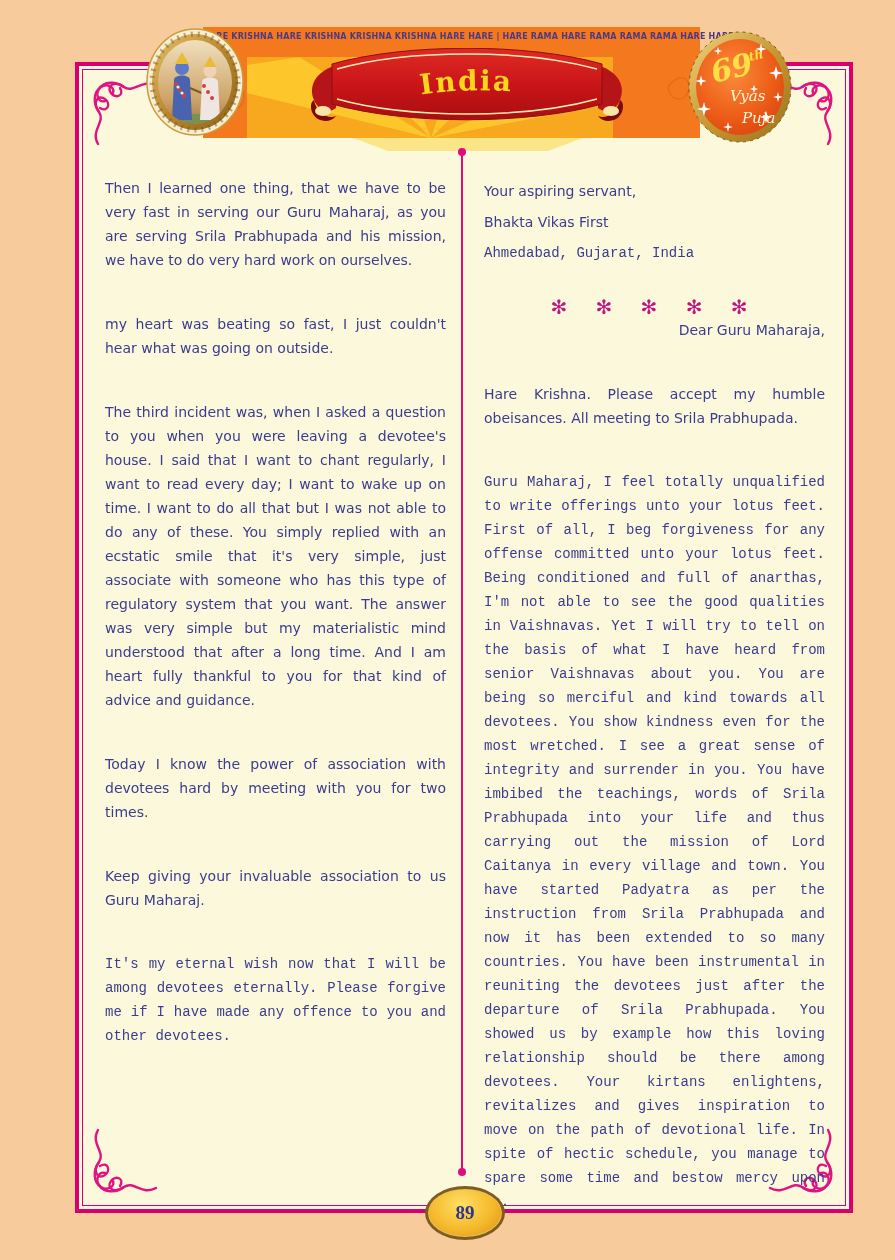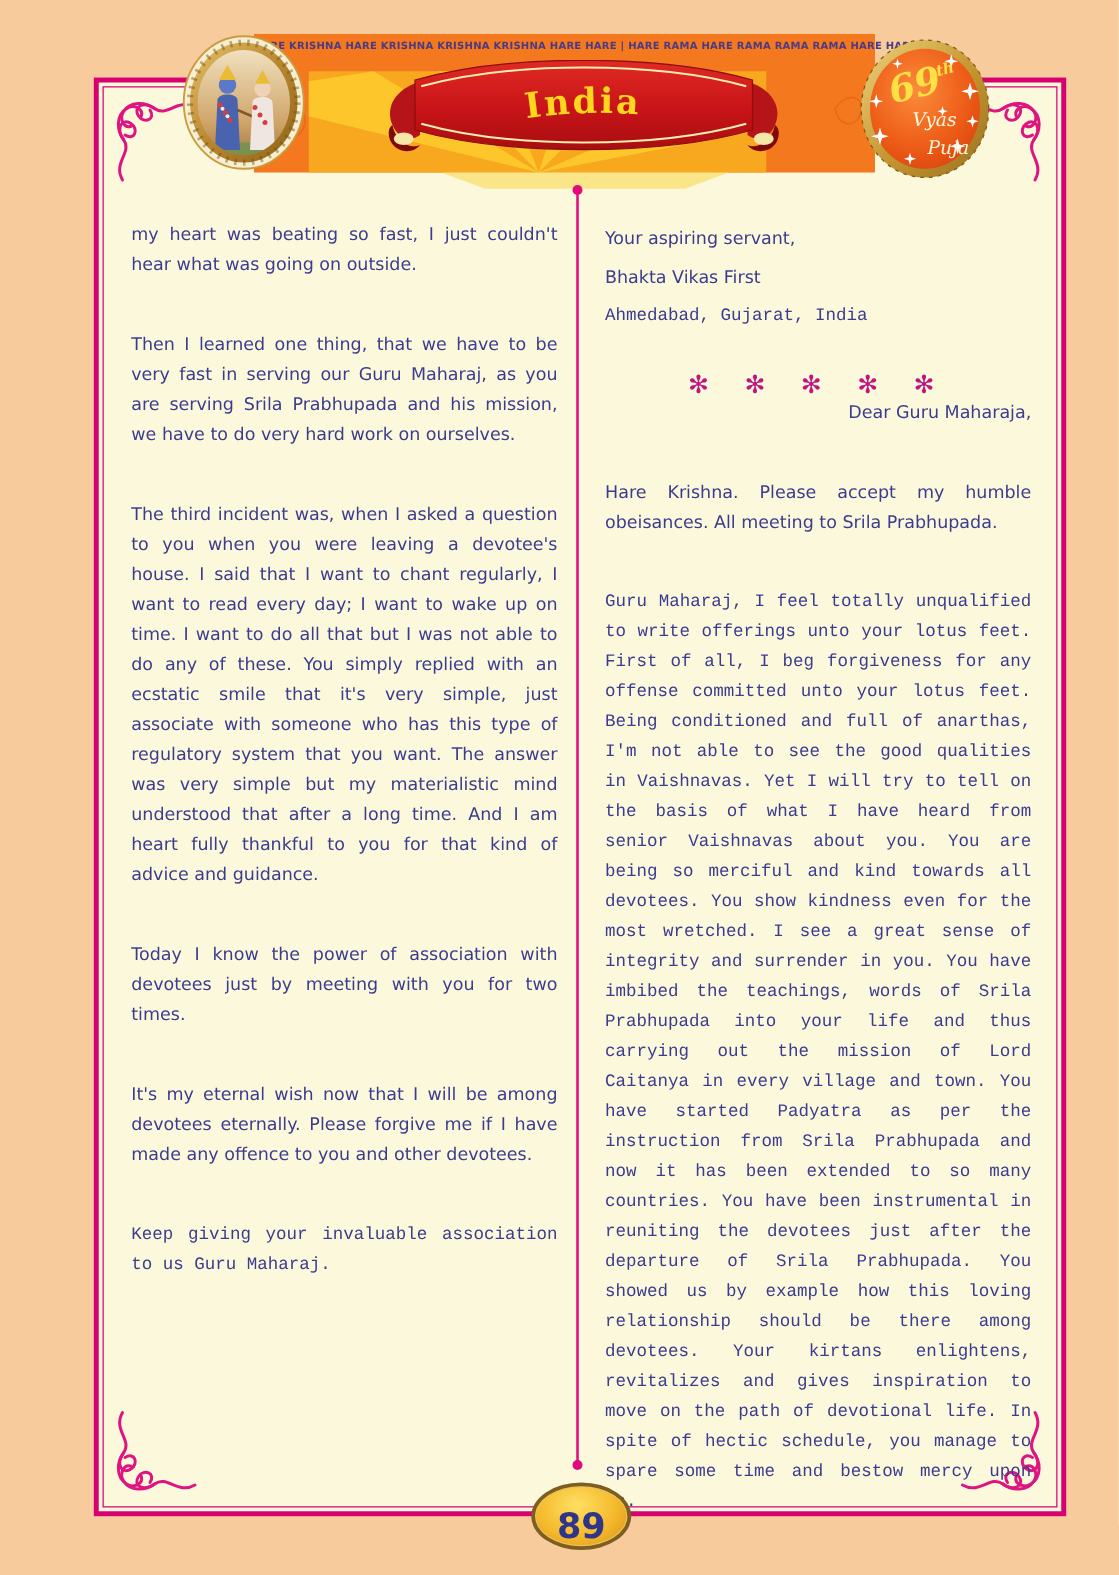--- a/index.html
+++ b/index.html
@@ -65,22 +65,22 @@
   .rc-p1{margin:23px 0 0 0;}
   .rc-p2{margin:25px 0 0 0;}
 
   
   .page-num{
     position:absolute;left:425px;top:1186px;width:74px;height:48px;z-index:4;
     border-radius:50%;
     background:radial-gradient(ellipse at 45% 32%, #FFDF63 0%, #F5B92C 55%, #E09C1C 85%, #C98B16 100%);
     border:3px solid #7E5E20;
     box-shadow:0 0 0 1px #E8C15A inset;
-    display:flex;align-items:flex-end;justify-content:center;
-    font-size:28px;font-weight:bold;color:#2F3588;
+    display:flex;align-items:center;justify-content:center;
+    font-size:19px;font-weight:bold;color:#2F3588;font-family:Liberation Serif, serif;
   }
 </style>
 </head>
 <body>
 
 <div class="page">
 
   <div class="frame">
     <div class="frame-inner"></div>
   </div>
@@ -242,26 +242,26 @@
       <text x="26" y="52" transform="rotate(-14 26 52)" font-size="30" font-weight="bold" fill="#FFE045">69</text>
       <text x="62" y="30" transform="rotate(-14 62 30)" font-size="12" font-weight="bold" fill="#FFE045">th</text>
       <text x="42" y="70" font-size="15" fill="#FFF6D8">Vyas</text>
       <text x="54" y="92" font-size="15" fill="#FFF6D8">Puja</text>
     </g>
   </svg>
 
   <div class="divider"></div>
 
   <div class="col col-left">
+    <p>Then I learned one thing, that we have to be very fast in serving our Guru Maharaj, as you are serving Srila Prabhupada and his mission, we have to do very hard work on ourselves.</p>
     <p>my heart was beating so fast, I just couldn't hear what was going on outside.</p>
-    <p>Then I learned one thing, that we have to be very fast in serving our Guru Maharaj, as you are serving Srila Prabhupada and his mission, we have to do very hard work on ourselves.</p>
     <p>The third incident was, when I asked a question to you when you were leaving a devotee's house. I said that I want to chant regularly, I want to read every day; I want to wake up on time. I want to do all that but I was not able to do any of these. You simply replied with an ecstatic smile that it's very simple, just associate with someone who has this type of regulatory system that you want. The answer was very simple but my materialistic mind understood that after a long time. And I am heart fully thankful to you for that kind of advice and guidance.</p>
-    <p>Today I know the power of association with devotees just by meeting with you for two times.</p>
+    <p>Today I know the power of association with devotees hard by meeting with you for two times.</p>
+    <p>Keep giving your invaluable association to us Guru Maharaj.</p>
     <p>It's my eternal wish now that I will be among devotees eternally. Please forgive me if I have made any offence to you and other devotees.</p>
-    <p>Keep giving your invaluable association to us Guru Maharaj.</p>
   </div>
 
   <div class="col col-right">
     <div class="sig">
       <p>Your aspiring servant,</p>
       <p>Bhakta Vikas First</p>
       <p>Ahmedabad, Gujarat, India</p>
     </div>
     <div class="flowers">✻ ✻ ✻ ✻ ✻</div>
     <p class="salutation">Dear Guru Maharaja,</p>

